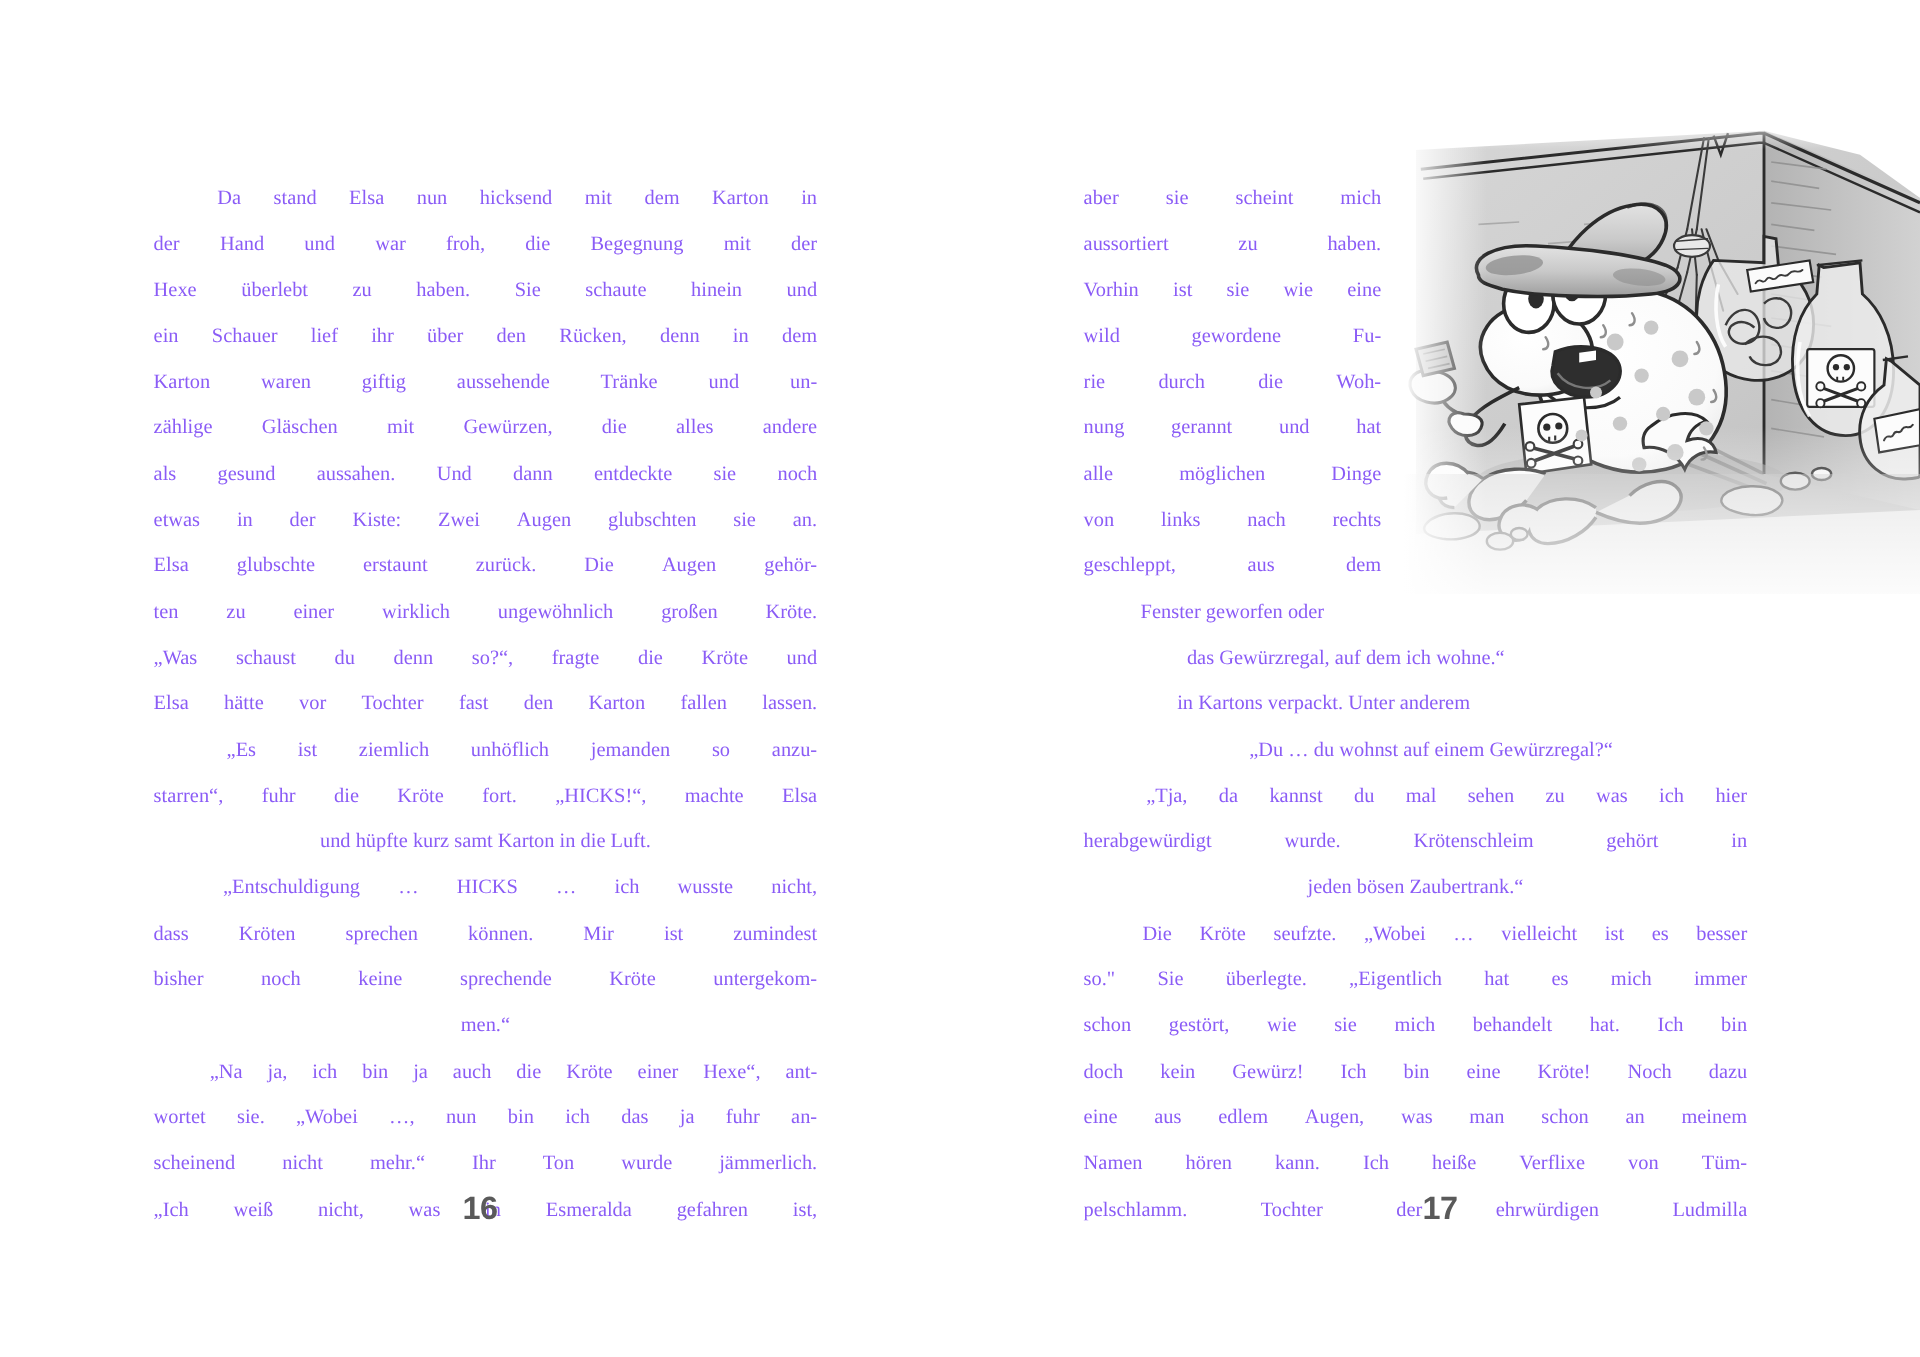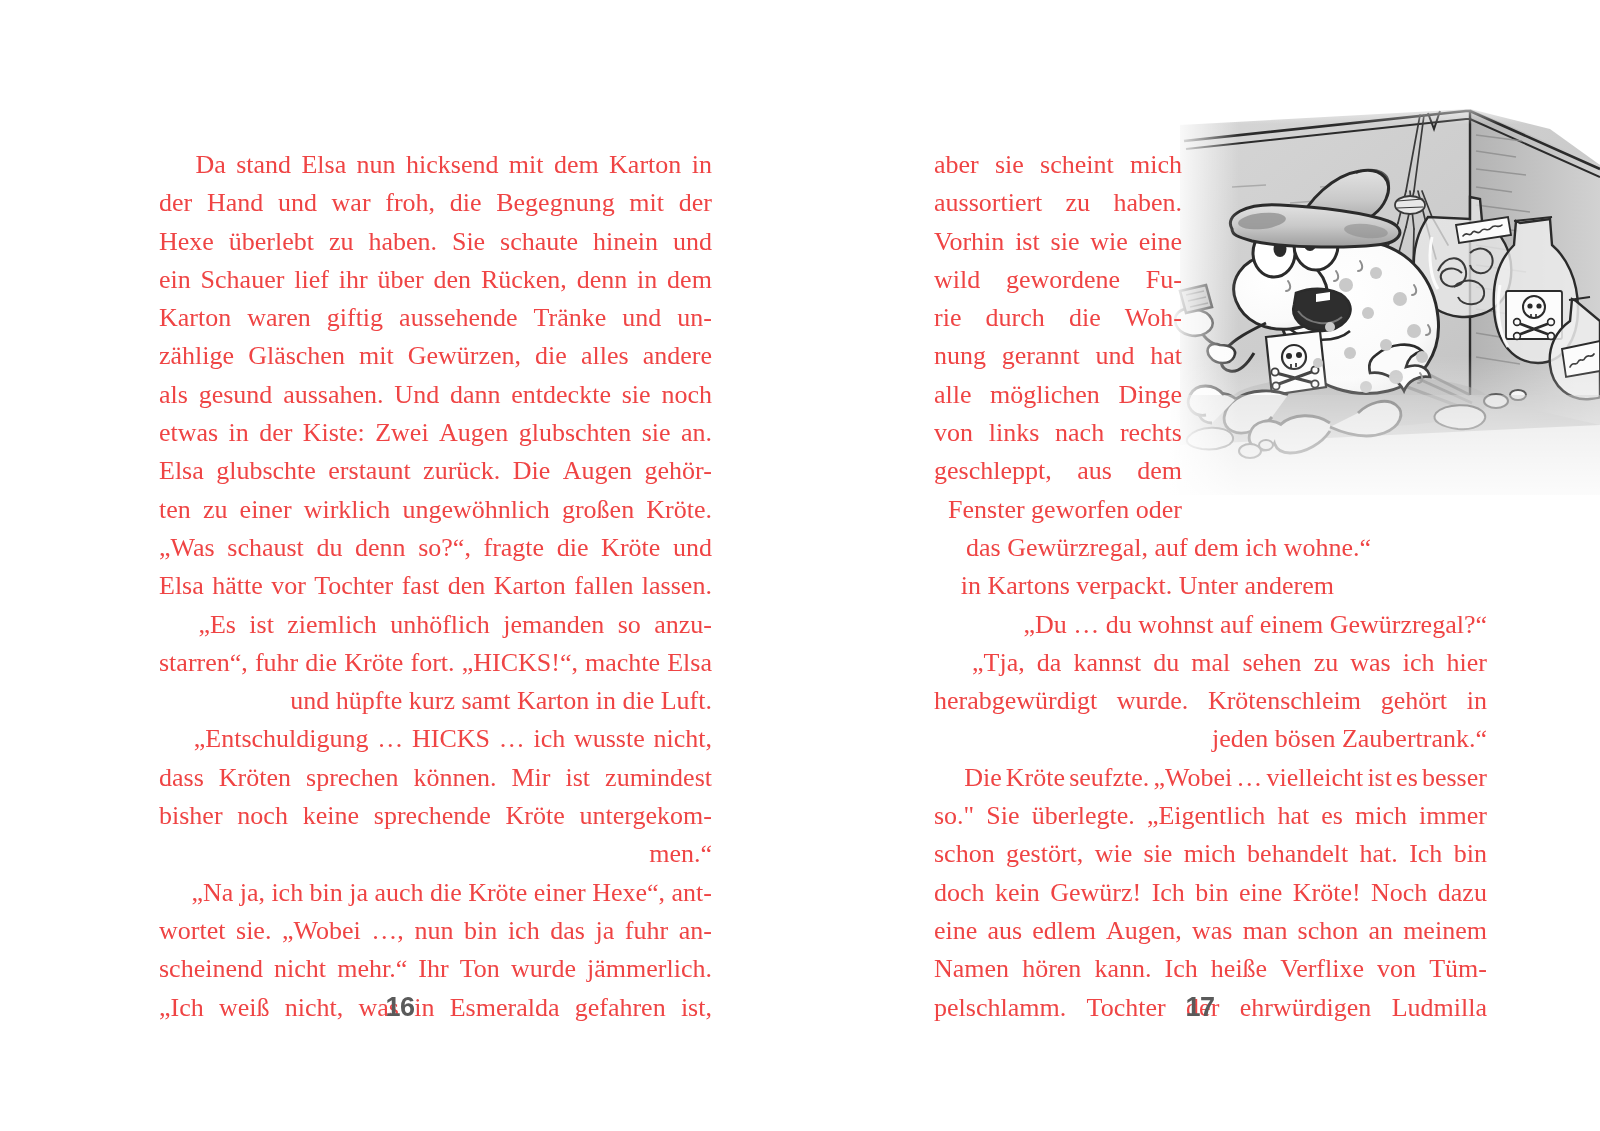--- a/index.html
+++ b/index.html
@@ -27,47 +27,46 @@
     width: 800px;
     height: 1131px;
     box-sizing: border-box;
   }
 
   
   .textblock {
     position: absolute;
     top: 146px;
     width: 553px;
-    font-size: 26px;
+    font-size: 17px;
     line-height: 38.3px;
     text-align: justify;
     text-justify: inter-word;
     -webkit-hyphens: none;
     hyphens: none;
-    color: #ef4444;
-    margin-left: 31px;
+    color: #8b5cf6;
   }
   .page-left .textblock  { left: 128px; }
   .page-right .textblock { left: 103px; }
 
   .textblock p {
     margin: 0;
     text-indent: 0;
   }
   
   .textblock p { text-align: justify; }
 
   
   .lines { display: block; }
   .ln {
     display: flex;
     justify-content: space-between;
     white-space: nowrap;
   }
-  .ln.flush { justify-content: flex-end; }
+  .ln.flush { justify-content: center; }
   .ln.flush > .w { }
   .ln > .w { display: inline-block; }
   .ln.indent { position: relative; }
   .ln.indent::before {
     content: "";
     display: inline-block;
     width: 26px;
     flex: 0 0 26px;
   }
 

